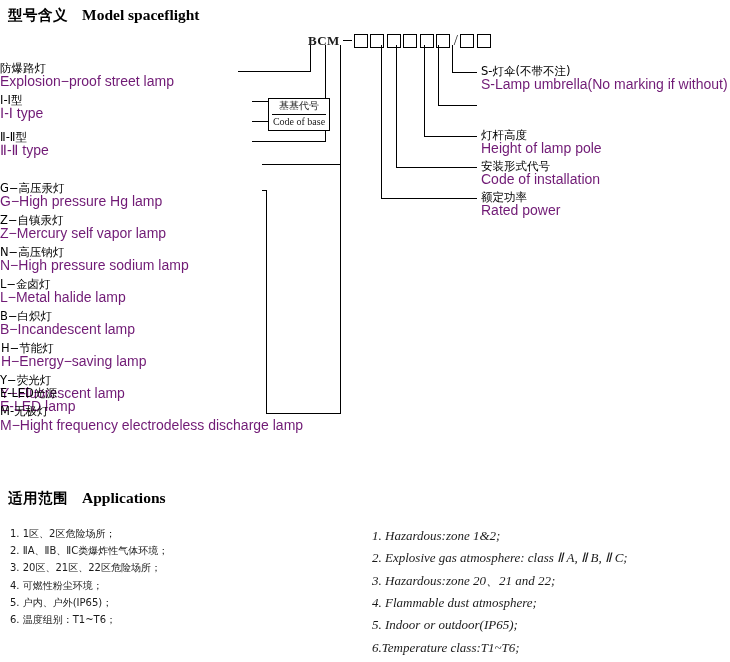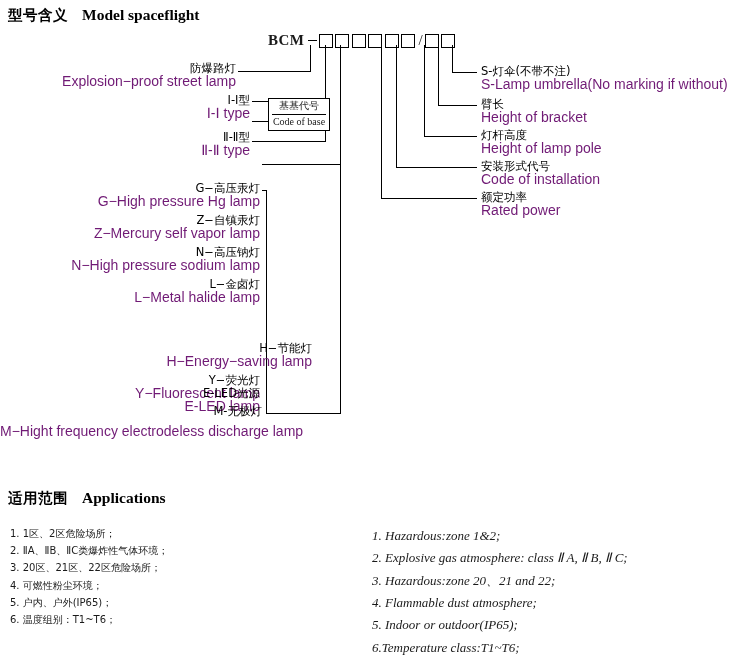--- a/index.html
+++ b/index.html
@@ -45,23 +45,24 @@
   
   .code-row {
     position: absolute;
     left: 268px;
     top: 32px;
     display: flex;
     align-items: center;
     font-family: "Liberation Serif", serif;
   }
   .code-prefix {
-    font-size: 15px;
+    font-size: 13px;
     font-weight: bold;
     letter-spacing: 0.5px;
+    margin-left: 40px;
   }
   .code-dash {
     display: inline-block;
     width: 9px;
     height: 1.5px;
     background: #000;
     margin: 0 2px 0 3px;
   }
   .box {
     width: 12px;
@@ -96,21 +97,21 @@
   .lab .cn {
     font-family: "DejaVu Sans", sans-serif;
     font-size: 11.5px;
     color: #000;
   }
   .lab .en {
     font-family: Liberation Sans, sans-serif;
     font-size: 14px;
     color: #701a75;
   }
-  .lab.right { text-align: right; }
+  .lab.right { text-align: left; }
   .lab.left  { text-align: left; }
 
   
   .base-box {
     position: absolute;
     border: 1px solid #000;
     text-align: center;
     padding: 1px 3px 2px 3px;
     background: #fff;
   }
@@ -245,54 +246,54 @@
   <div class="lab right" style="left:0px; top:246px; width:260px;">
     <div class="cn">N−高压钠灯</div>
     <div class="en">N−High pressure sodium lamp</div>
   </div>
 
   <div class="lab right" style="left:0px; top:278px; width:260px;">
     <div class="cn">L−金卤灯</div>
     <div class="en">L−Metal halide lamp</div>
   </div>
 
-
-  <div class="lab right" style="left:16px; top:342px; width:260px;padding-left:36px;">
+  <div class="lab right" style="left:0px; top:310px; width:260px;">
+    <div class="cn">B−白炽灯</div>
+    <div class="en">B−Incandescent lamp</div>
+  </div>
+
+  <div class="lab right" style="left:1px; top:342px; width:260px;">
     <div class="cn">H−节能灯</div>
     <div class="en">H−Energy−saving lamp</div>
   </div>
 
   <div class="lab right" style="left:0px; top:374px; width:260px;">
     <div class="cn">Y−荧光灯</div>
     <div class="en">Y−Fluorescent lamp</div>
   </div>
 
   <div class="lab right" style="left:0px; top:378px; width:260px;">
     
   </div>
 
   <div class="lab right" style="left:0px; top:387px; width:260px;">
     <div class="cn">E-LED光源</div>
     <div class="en">E-LED lamp</div>
   </div>
 
   <div class="lab right" style="left:0px; top:405px; width:262px;">
     <div class="cn">M-无极灯</div>
-    <div class="en" style="margin-top:7px;">M−Hight frequency electrodeless discharge lamp</div>
+    <div class="en" style="margin-top:1px;">M−Hight frequency electrodeless discharge lamp</div>
   </div>
 
   <div class="lab left" style="left:481px; top:65px;">
     <div class="cn">S-灯伞(不带不注)</div>
     <div class="en">S-Lamp umbrella(No marking if without)</div>
   </div>
 
-  <div class="lab left" style="left:481px; top:98px;">
-    <div class="cn">臂长</div>
-    <div class="en">Height of bracket</div>
-  </div>
 
   <div class="lab left" style="left:481px; top:129px;">
     <div class="cn">灯杆高度</div>
     <div class="en">Height of lamp pole</div>
   </div>
 
   <div class="lab left" style="left:481px; top:160px;">
     <div class="cn">安装形式代号</div>
     <div class="en">Code of installation</div>
   </div>

